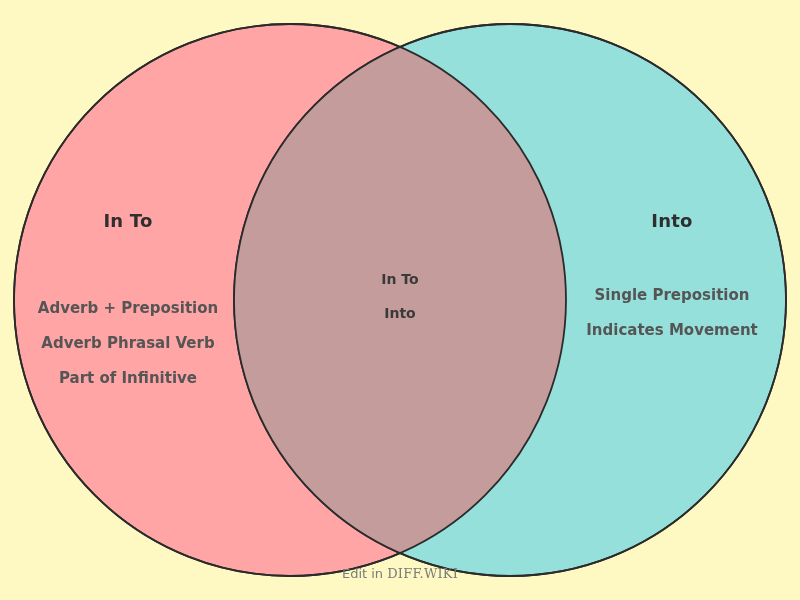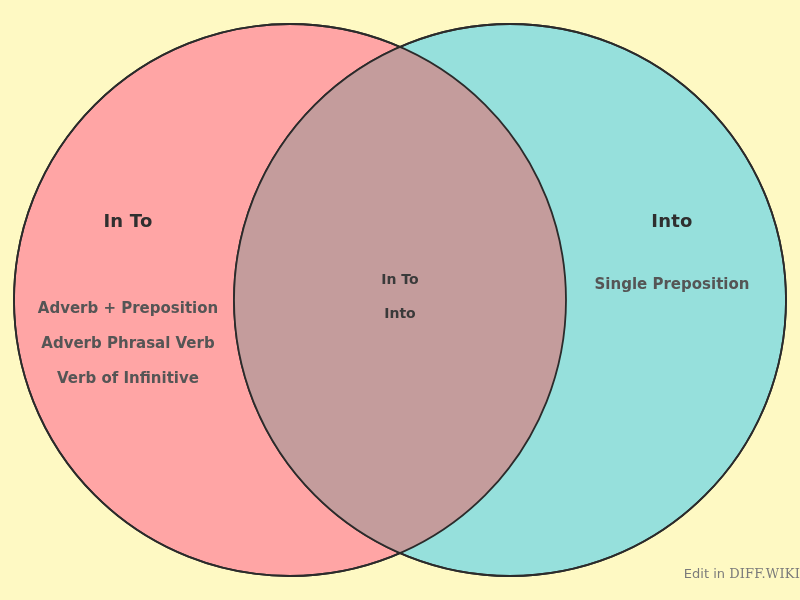--- a/index.html
+++ b/index.html
@@ -80,21 +80,21 @@
   }
 
   
   #right-set-title-wrap {
     left: 572px;
     top: 210px;
     width: 200px;
   }
   #right-set-items {
     left: 556px;
-    top: 267px;
+    top: 278px;
     width: 232px;
   }
 
   
   #intersection-items {
     left: 310px;
     top: 262px;
     width: 180px;
   }
   #intersection-items .set-item {
@@ -102,21 +102,21 @@
     line-height: 34px;
     height: 34px;
     color: #3a3a3a;
   }
 
   #footer-credit {
     position: absolute;
     left: 0;
     top: 566px;
     width: 800px;
-    text-align: right;
+    text-align: center;
     font-size: 13px;
     color: #7b7b7b;
     pointer-events: auto;
   }
   #footer-credit .credit-prefix {
     font-family: "DejaVu Sans", "Liberation Sans", sans-serif;
   }
   #footer-credit .credit-brand {
     font-family: "DejaVu Serif", "Liberation Serif", serif;
     letter-spacing: 0.2px;
@@ -147,33 +147,34 @@
   </svg>
 
   <div class="text-layer">
 
     <div class="set-block" id="left-set-title-wrap">
       <div class="set-title">In To</div>
     </div>
     <div class="set-items" id="left-set-items">
       <div class="set-item">Adverb + Preposition</div>
       <div class="set-item">Adverb Phrasal Verb</div>
-      <div class="set-item">Verb of Infinitive</div>
+      <div class="set-item">Part of Infinitive</div>
     </div>
 
     <div class="set-items" id="intersection-items">
       <div class="set-item">In To</div>
       <div class="set-item">Into</div>
     </div>
 
     <div class="set-block" id="right-set-title-wrap">
       <div class="set-title">Into</div>
     </div>
     <div class="set-items" id="right-set-items">
       <div class="set-item">Single Preposition</div>
+      <div class="set-item">Indicates Movement</div>
     </div>
 
     <div id="footer-credit">
       <span class="credit-prefix">Edit in </span><span class="credit-brand">DIFF.WIKI</span>
     </div>
 
   </div>
 </div>
 
 </body></html>

